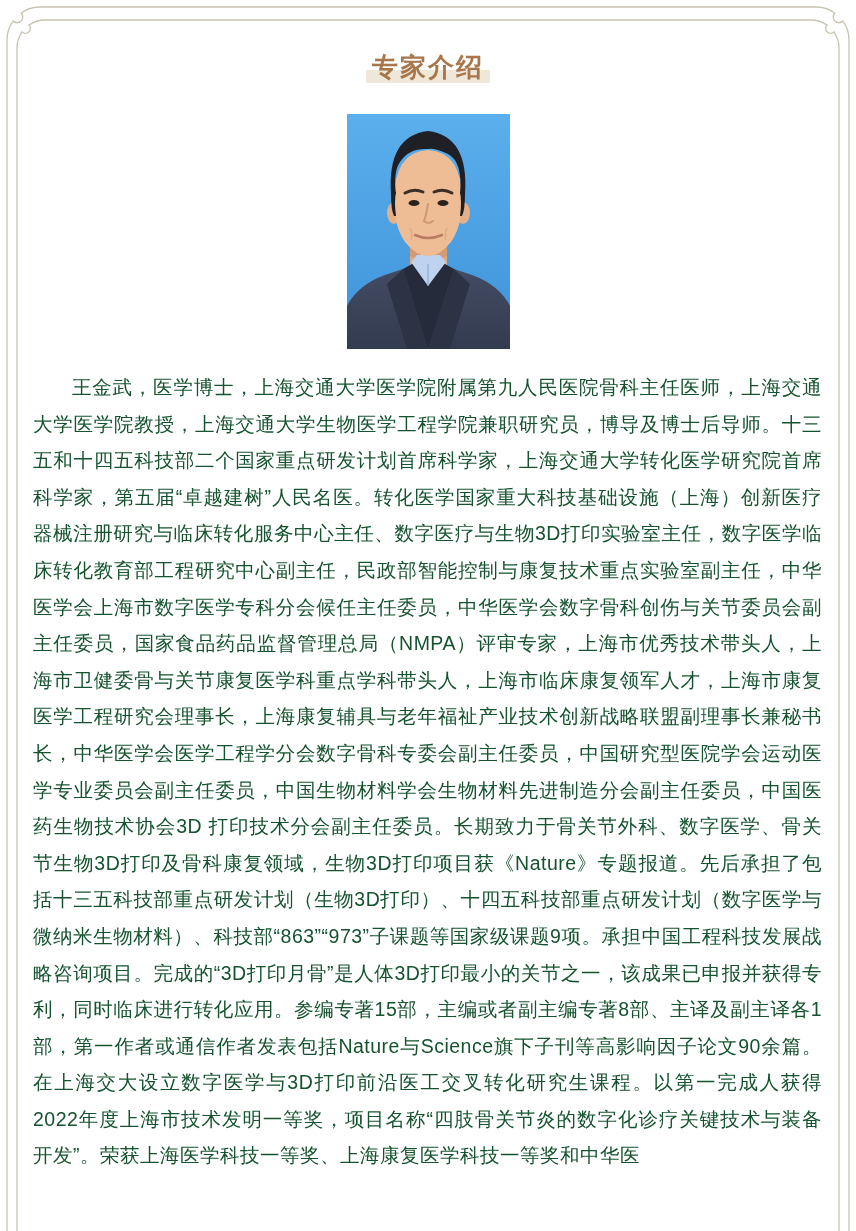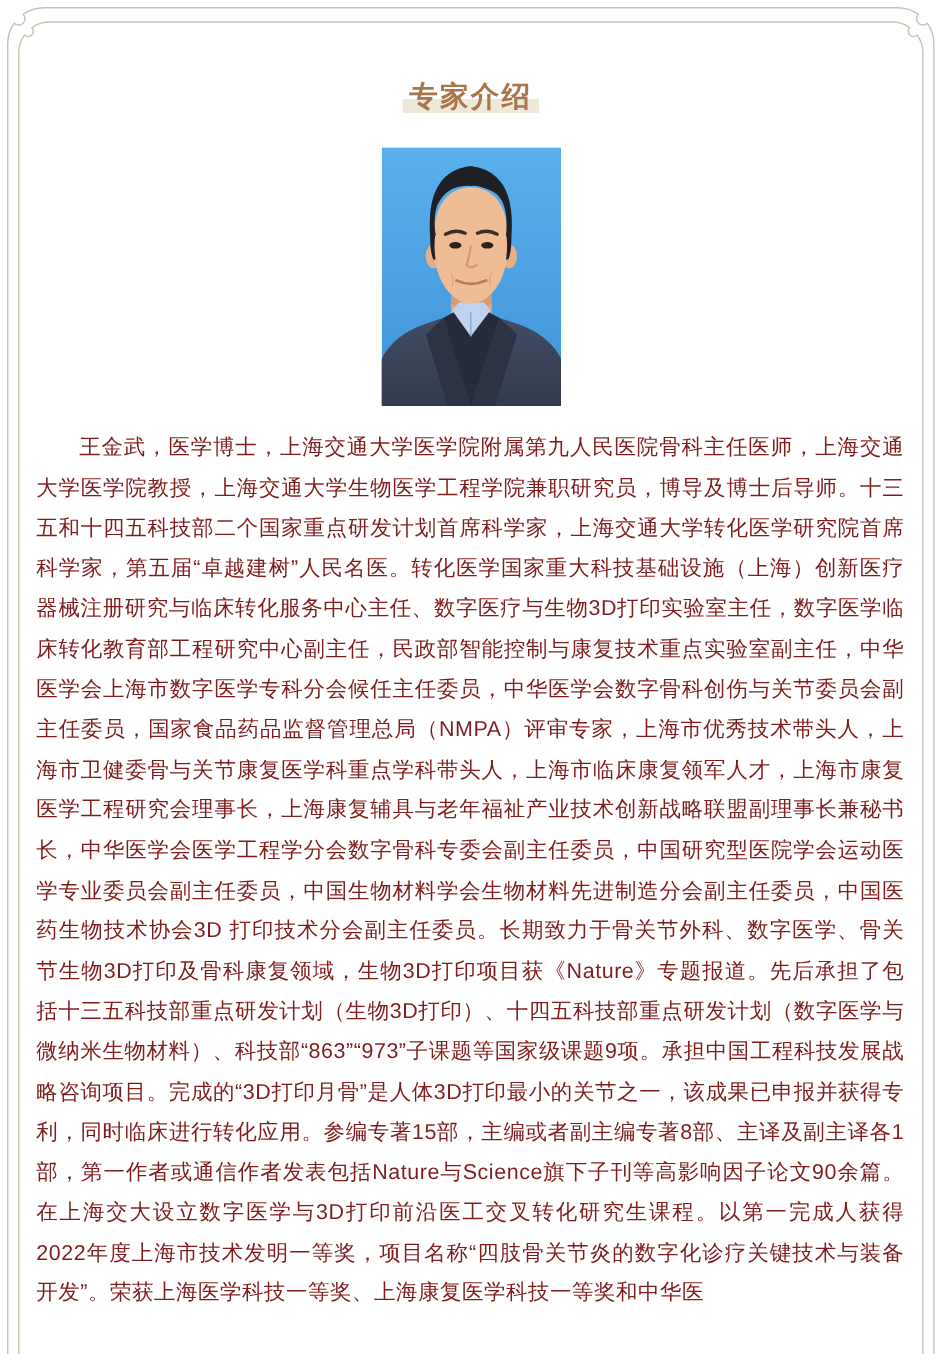--- a/index.html
+++ b/index.html
@@ -16,21 +16,21 @@
   }
   
   .frame-svg {
     position: absolute;
     left: 0; top: 0;
     width: 856px; height: 1231px;
     pointer-events: none;
   }
   .content {
     position: relative;
-    padding-top: 70px;
+    padding-top: 50px;
   }
   .title-wrap {
     text-align: center;
   }
   .title-text {
     display: inline-block;
     font-size: 26px;
     font-weight: bold;
     letter-spacing: 2px;
     color: #a8764a;
@@ -42,21 +42,21 @@
     width: 163px;
     height: 235px;
     margin: 30px auto 0 auto;
     display: block;
   }
   .bio {
     margin: 20px 34px 0 33px;
     font-size: 19.5px;
     line-height: 36.6px;
     letter-spacing: 0.5px;
-    color: #7f1d1d;
+    color: #14532d;
     text-align: justify;
     text-indent: 2em;
   }
 </style>
 </head>
 <body>
 
 <svg class="frame-svg" viewBox="0 0 856 1231" xmlns="http://www.w3.org/2000/svg" aria-hidden="true">
 
   <path d="M7,1240 L7,40

